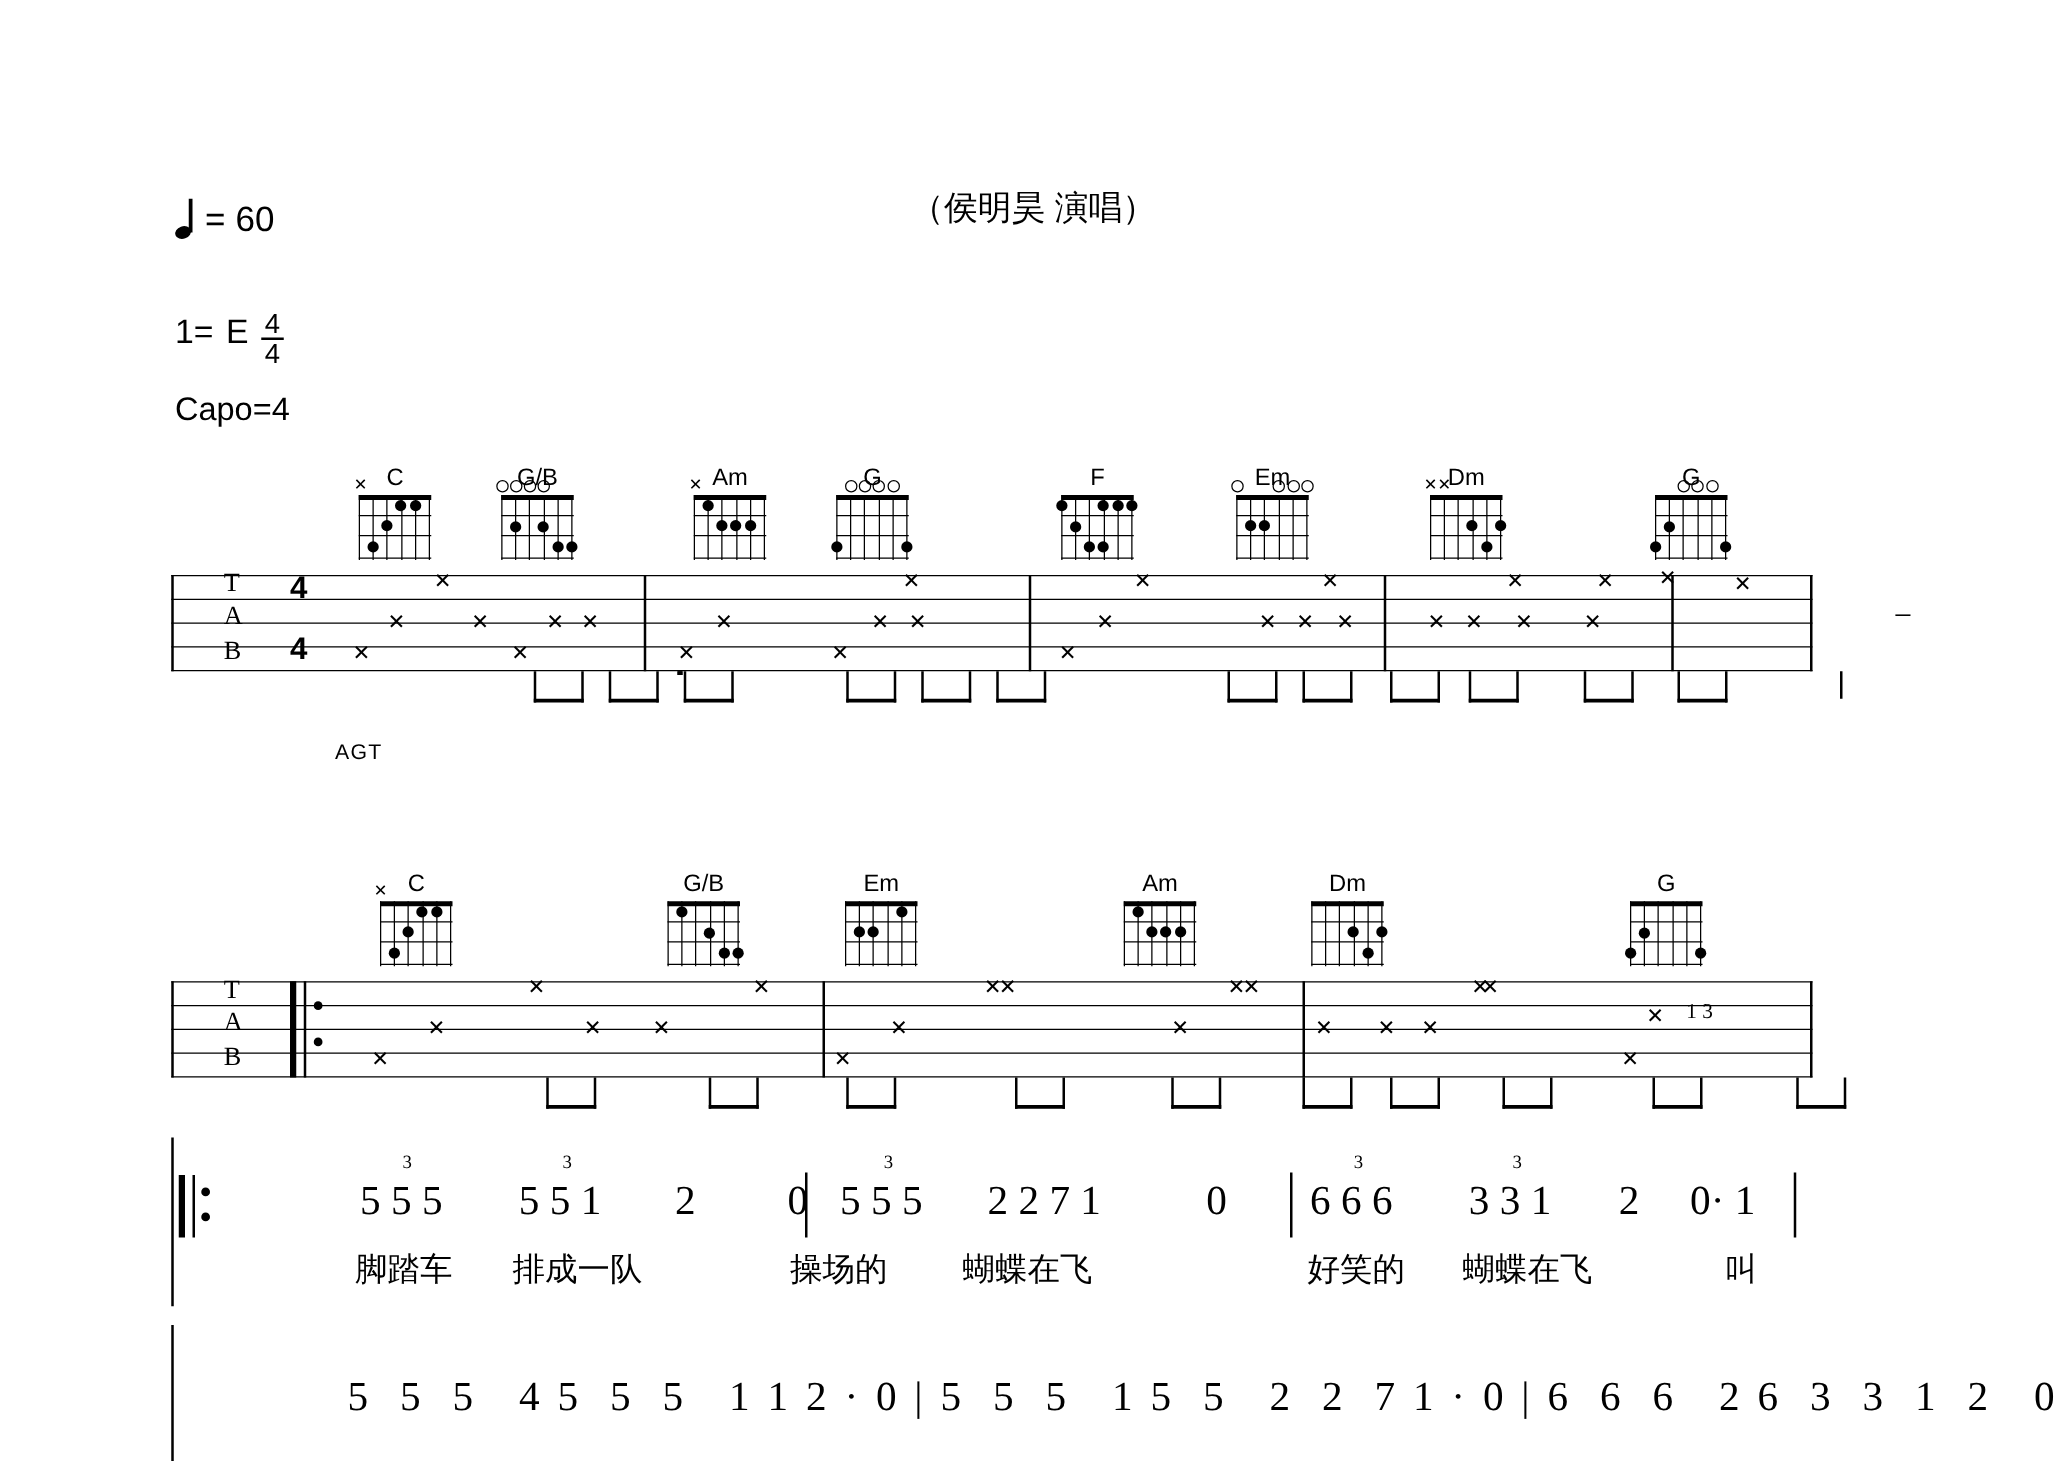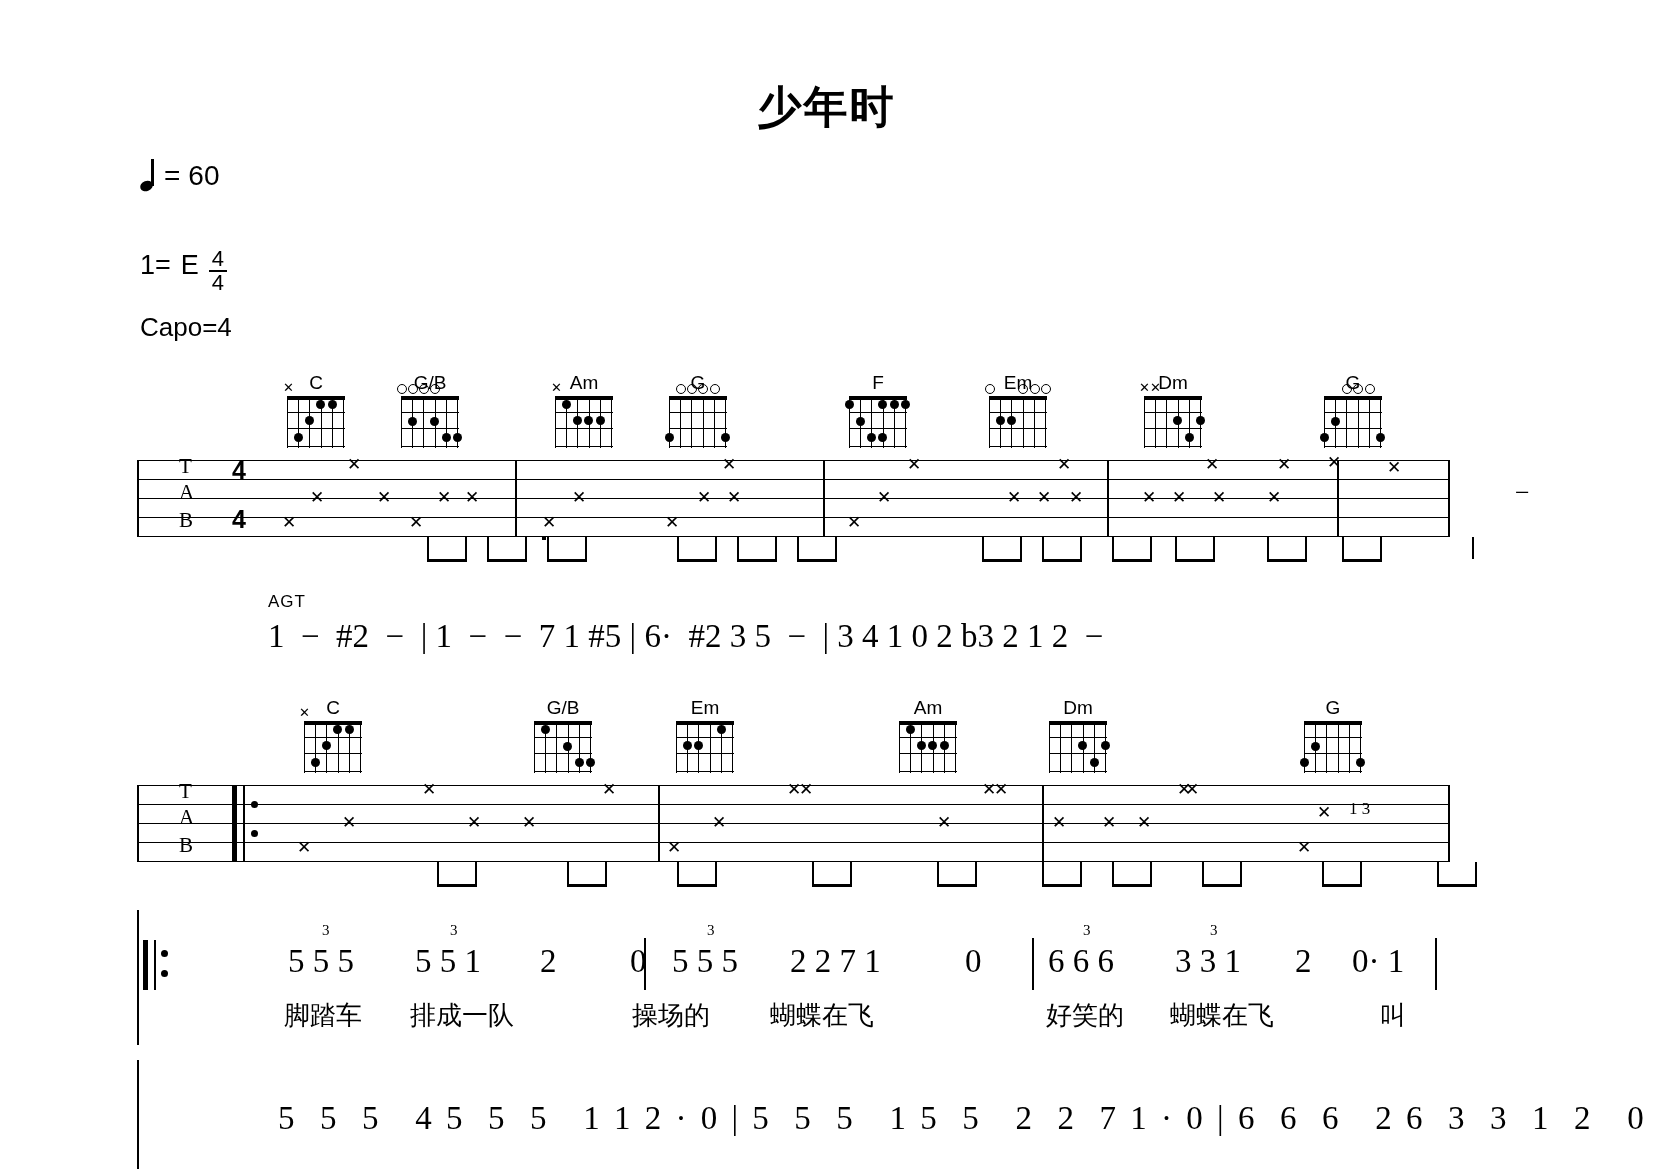--- a/index.html
+++ b/index.html
@@ -63,21 +63,21 @@
 
   .agt{position:absolute;font-size:17px;letter-spacing:1px;}
 
   .tiny{font-size:15px;}
 </style>
 </head>
 <body>
 
 <div class="sheet">
 
-  <div class="title">少年时</div>
+  <div class="subtitle1">（侯明昊  演唱）</div>
 
   <div class="tempo">
     <span class="note-q"></span>
     <span>=</span>
     <span>60</span>
   </div>
 
   <div class="keysig">
     <span>1=</span>
     <span>E</span>
@@ -325,21 +325,20 @@
     <div class="beam" style="left:845px;top:77px;width:36px;height:22px;"></div>
     <div class="beam" style="left:905px;top:77px;width:36px;height:22px;"></div>
     <div class="beam" style="left:975px;top:77px;width:36px;height:22px;"></div>
     <div class="beam" style="left:1038px;top:77px;width:36px;height:22px;"></div>
     <div class="beam" style="left:1130px;top:77px;width:36px;height:22px;"></div>
     <div class="beam" style="left:1205px;top:77px;width:36px;height:22px;"></div>
     <div class="stem" style="left:1335px;top:77px;height:22px;"></div>
   </div>
 
   <div class="agt" style="left:268px;top:592px;">AGT</div>
-  <div class="numline" style="left:268px;top:618px;">1  −  #2  −  | 1  −  −  7 1 #5 | 6·  #2 3 5  −  | 3 4 1 0 2 b3 2 1 2  −</div>
 
   <div class="chord" style="left:300px;top:697px;">
     <div class="nm">C</div>
     <div class="grid">
       <div class="h nut" style="top:0;"></div>
       <div class="h" style="top:16px;"></div>
         <div class="h" style="top:32px;"></div>
         <div class="h" style="top:50px;"></div>
       <div class="v" style="left:0;"></div>
         <div class="v" style="left:11px;"></div>

